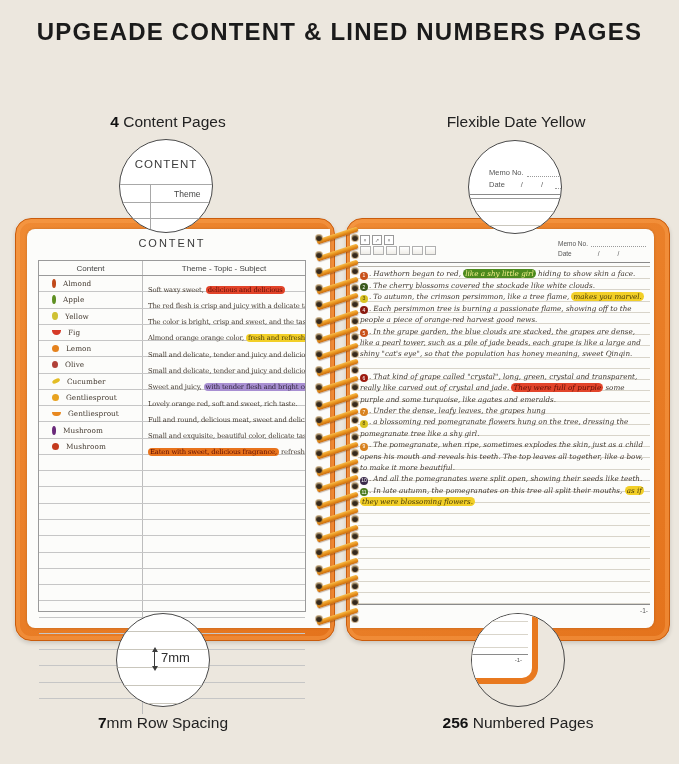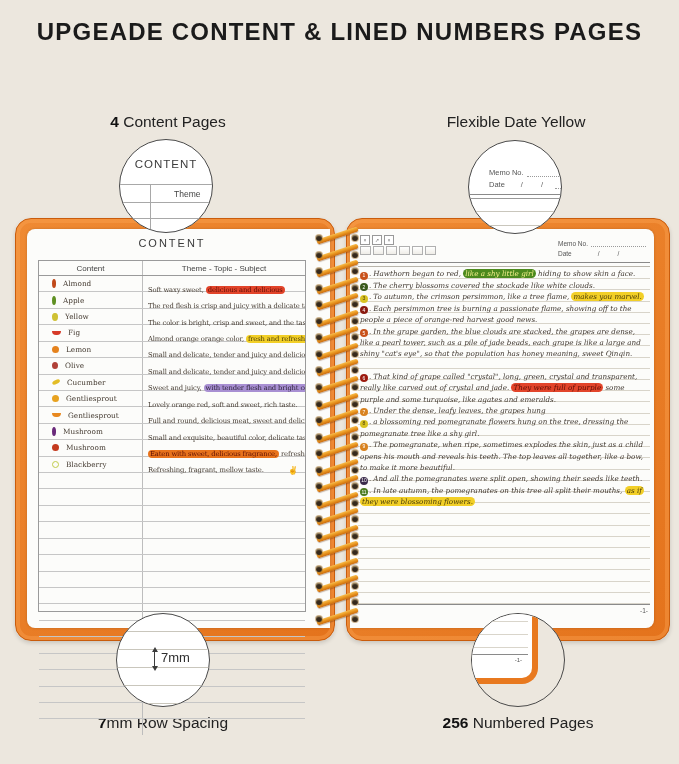--- a/index.html
+++ b/index.html
@@ -217,30 +217,20 @@
               <span class="desc"><span>Small and exquisite, beautiful color, delicate taste.</span></span>
             </div>
           </div>
           <div class="trow">
             <div class="col1">
               <span class="ficon f-round" style="background: rgb(196, 58, 30);"></span>
               <span class="fname">Mushroom</span>
             </div>
             <div class="col2">
               <span class="desc"><span class="mark" style="background: rgb(232, 115, 28); color: rgb(94, 14, 4);">Eaten with sweet, delicious fragrance,</span><span> refreshing taste.</span></span>
-            </div>
-          </div>
-          <div class="trow">
-            <div class="col1">
-              <span class="ficon f-ring" style="border: 1.5px solid rgb(192, 204, 74);"></span>
-              <span class="fname">Blackberry</span>
-            </div>
-            <div class="col2">
-              <span class="desc"><span>Refreshing, fragrant, mellow taste.</span></span>
-              <span class="hand">✌</span>
             </div>
           </div>
           <div class="trow">
             <div class="col1"></div>
             <div class="col2"></div>
           </div>
           <div class="trow">
             <div class="col1"></div>
             <div class="col2"></div>
           </div>

